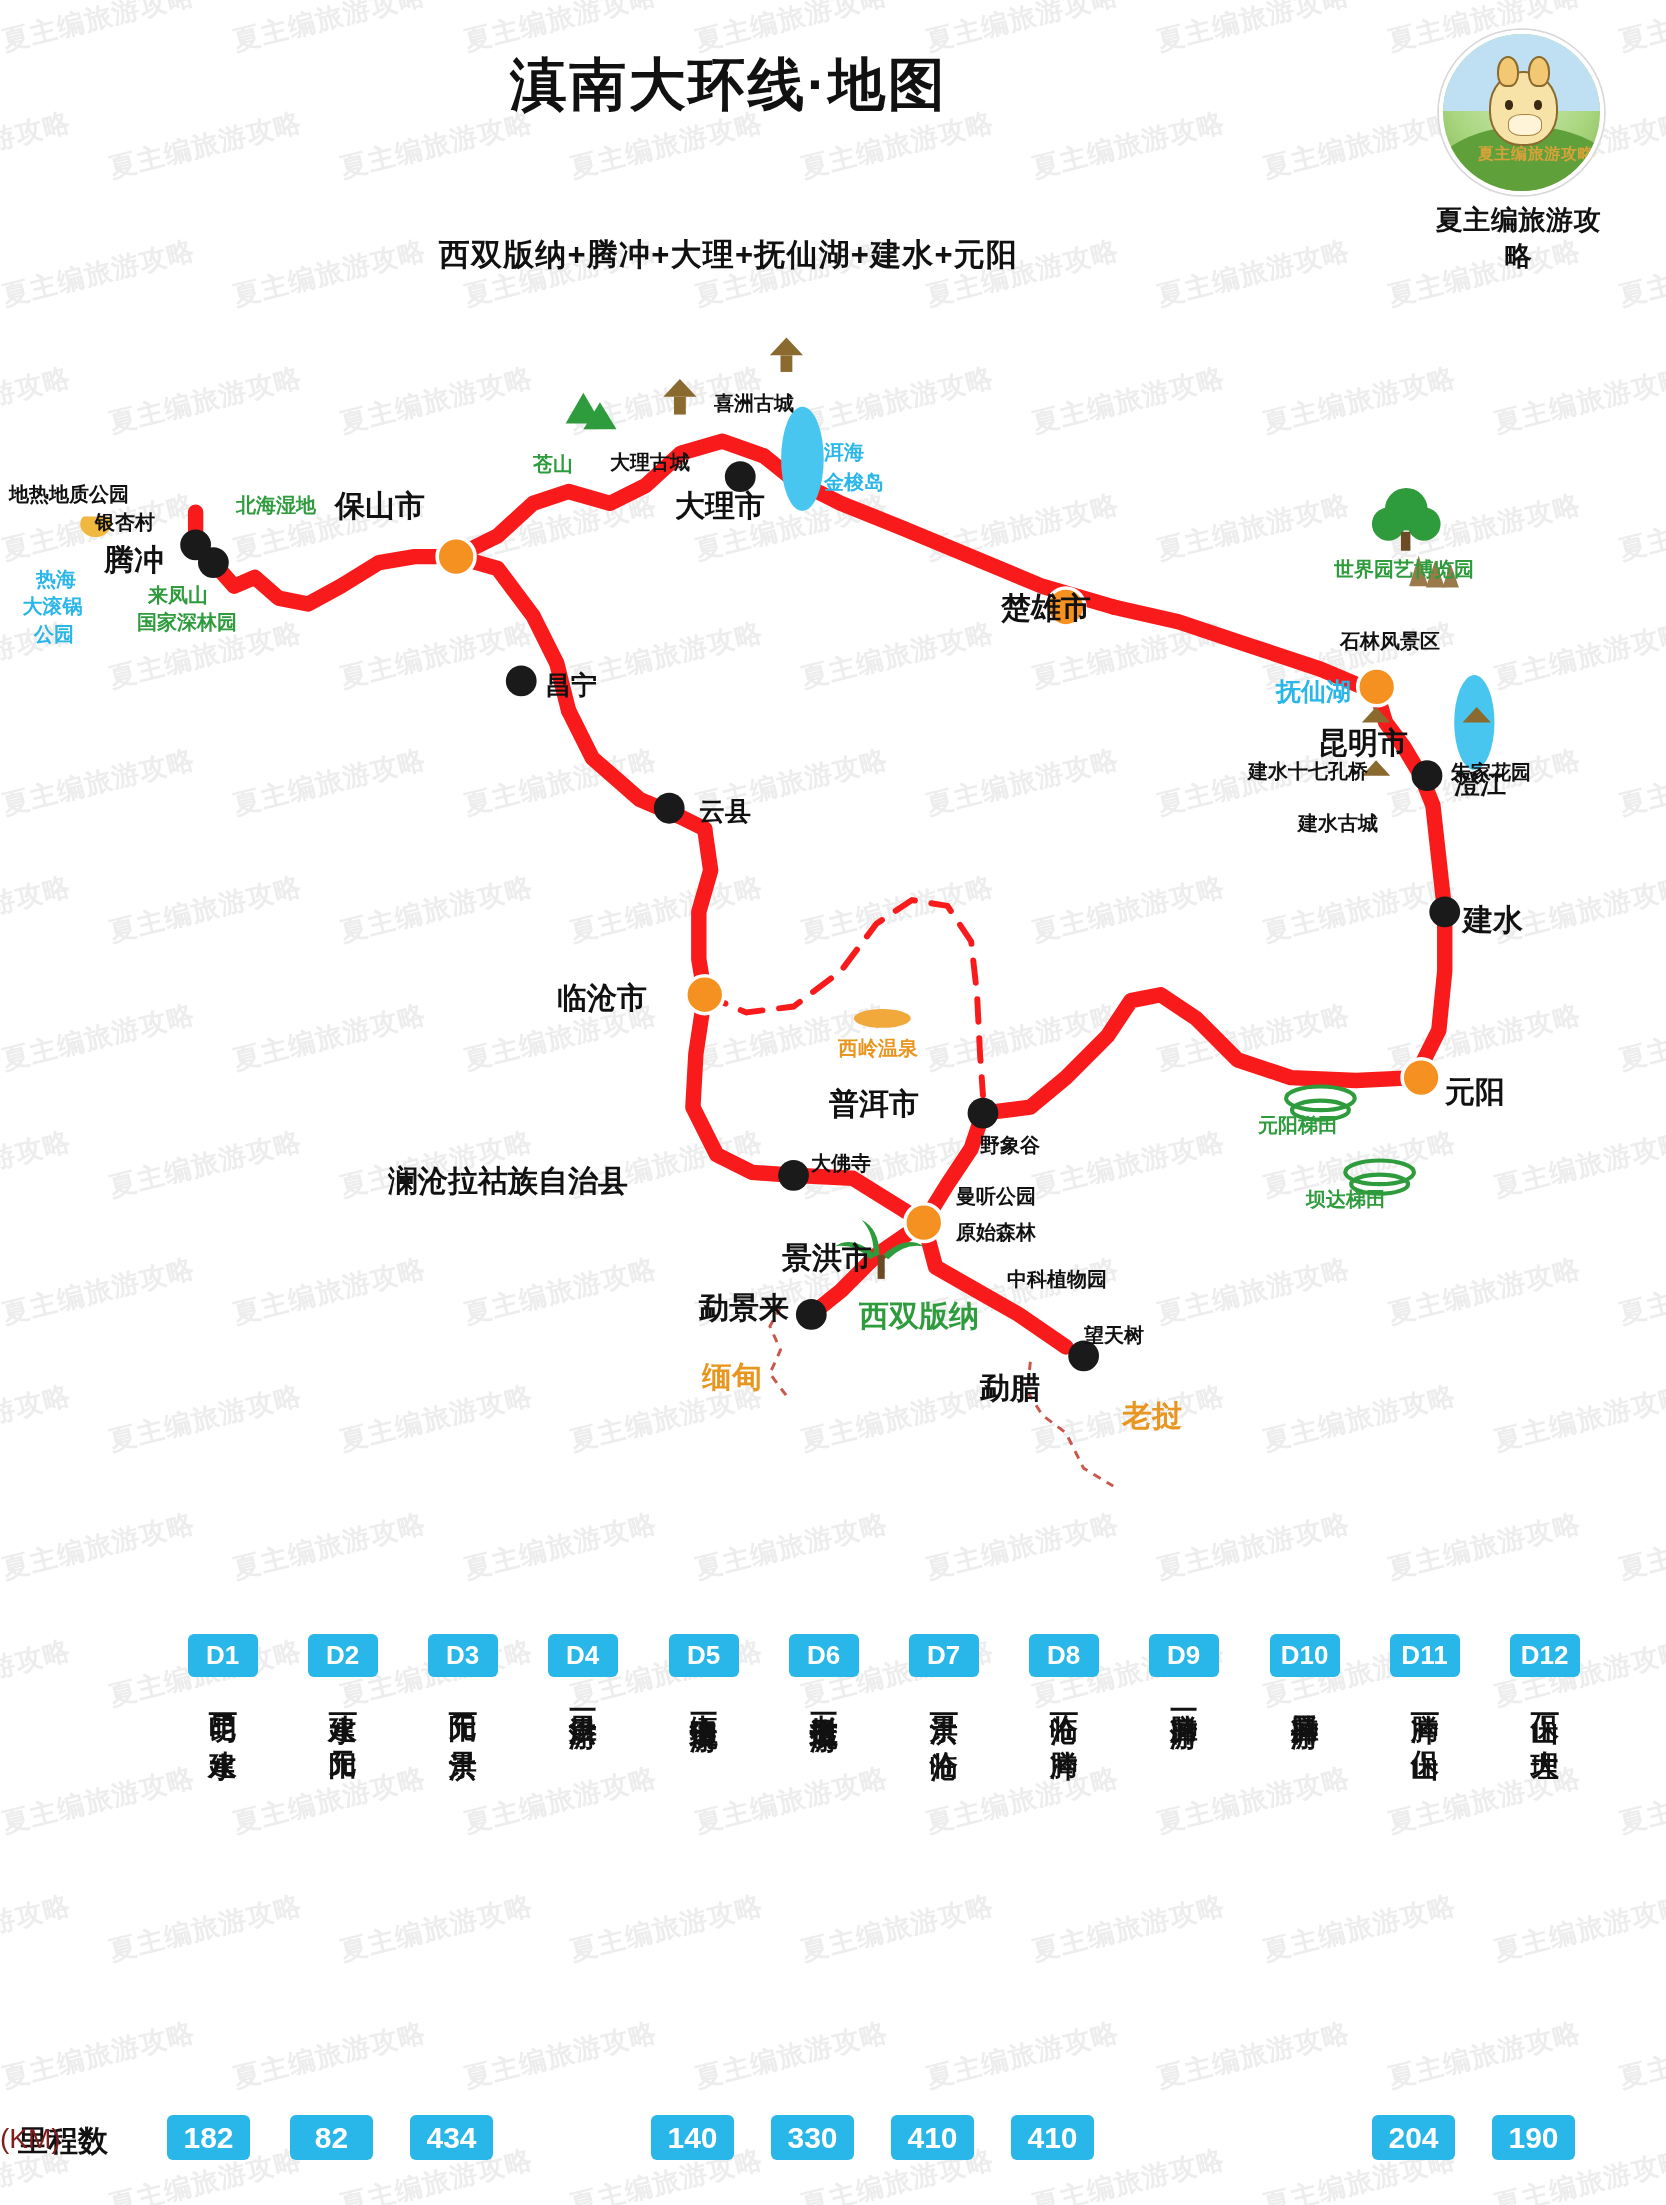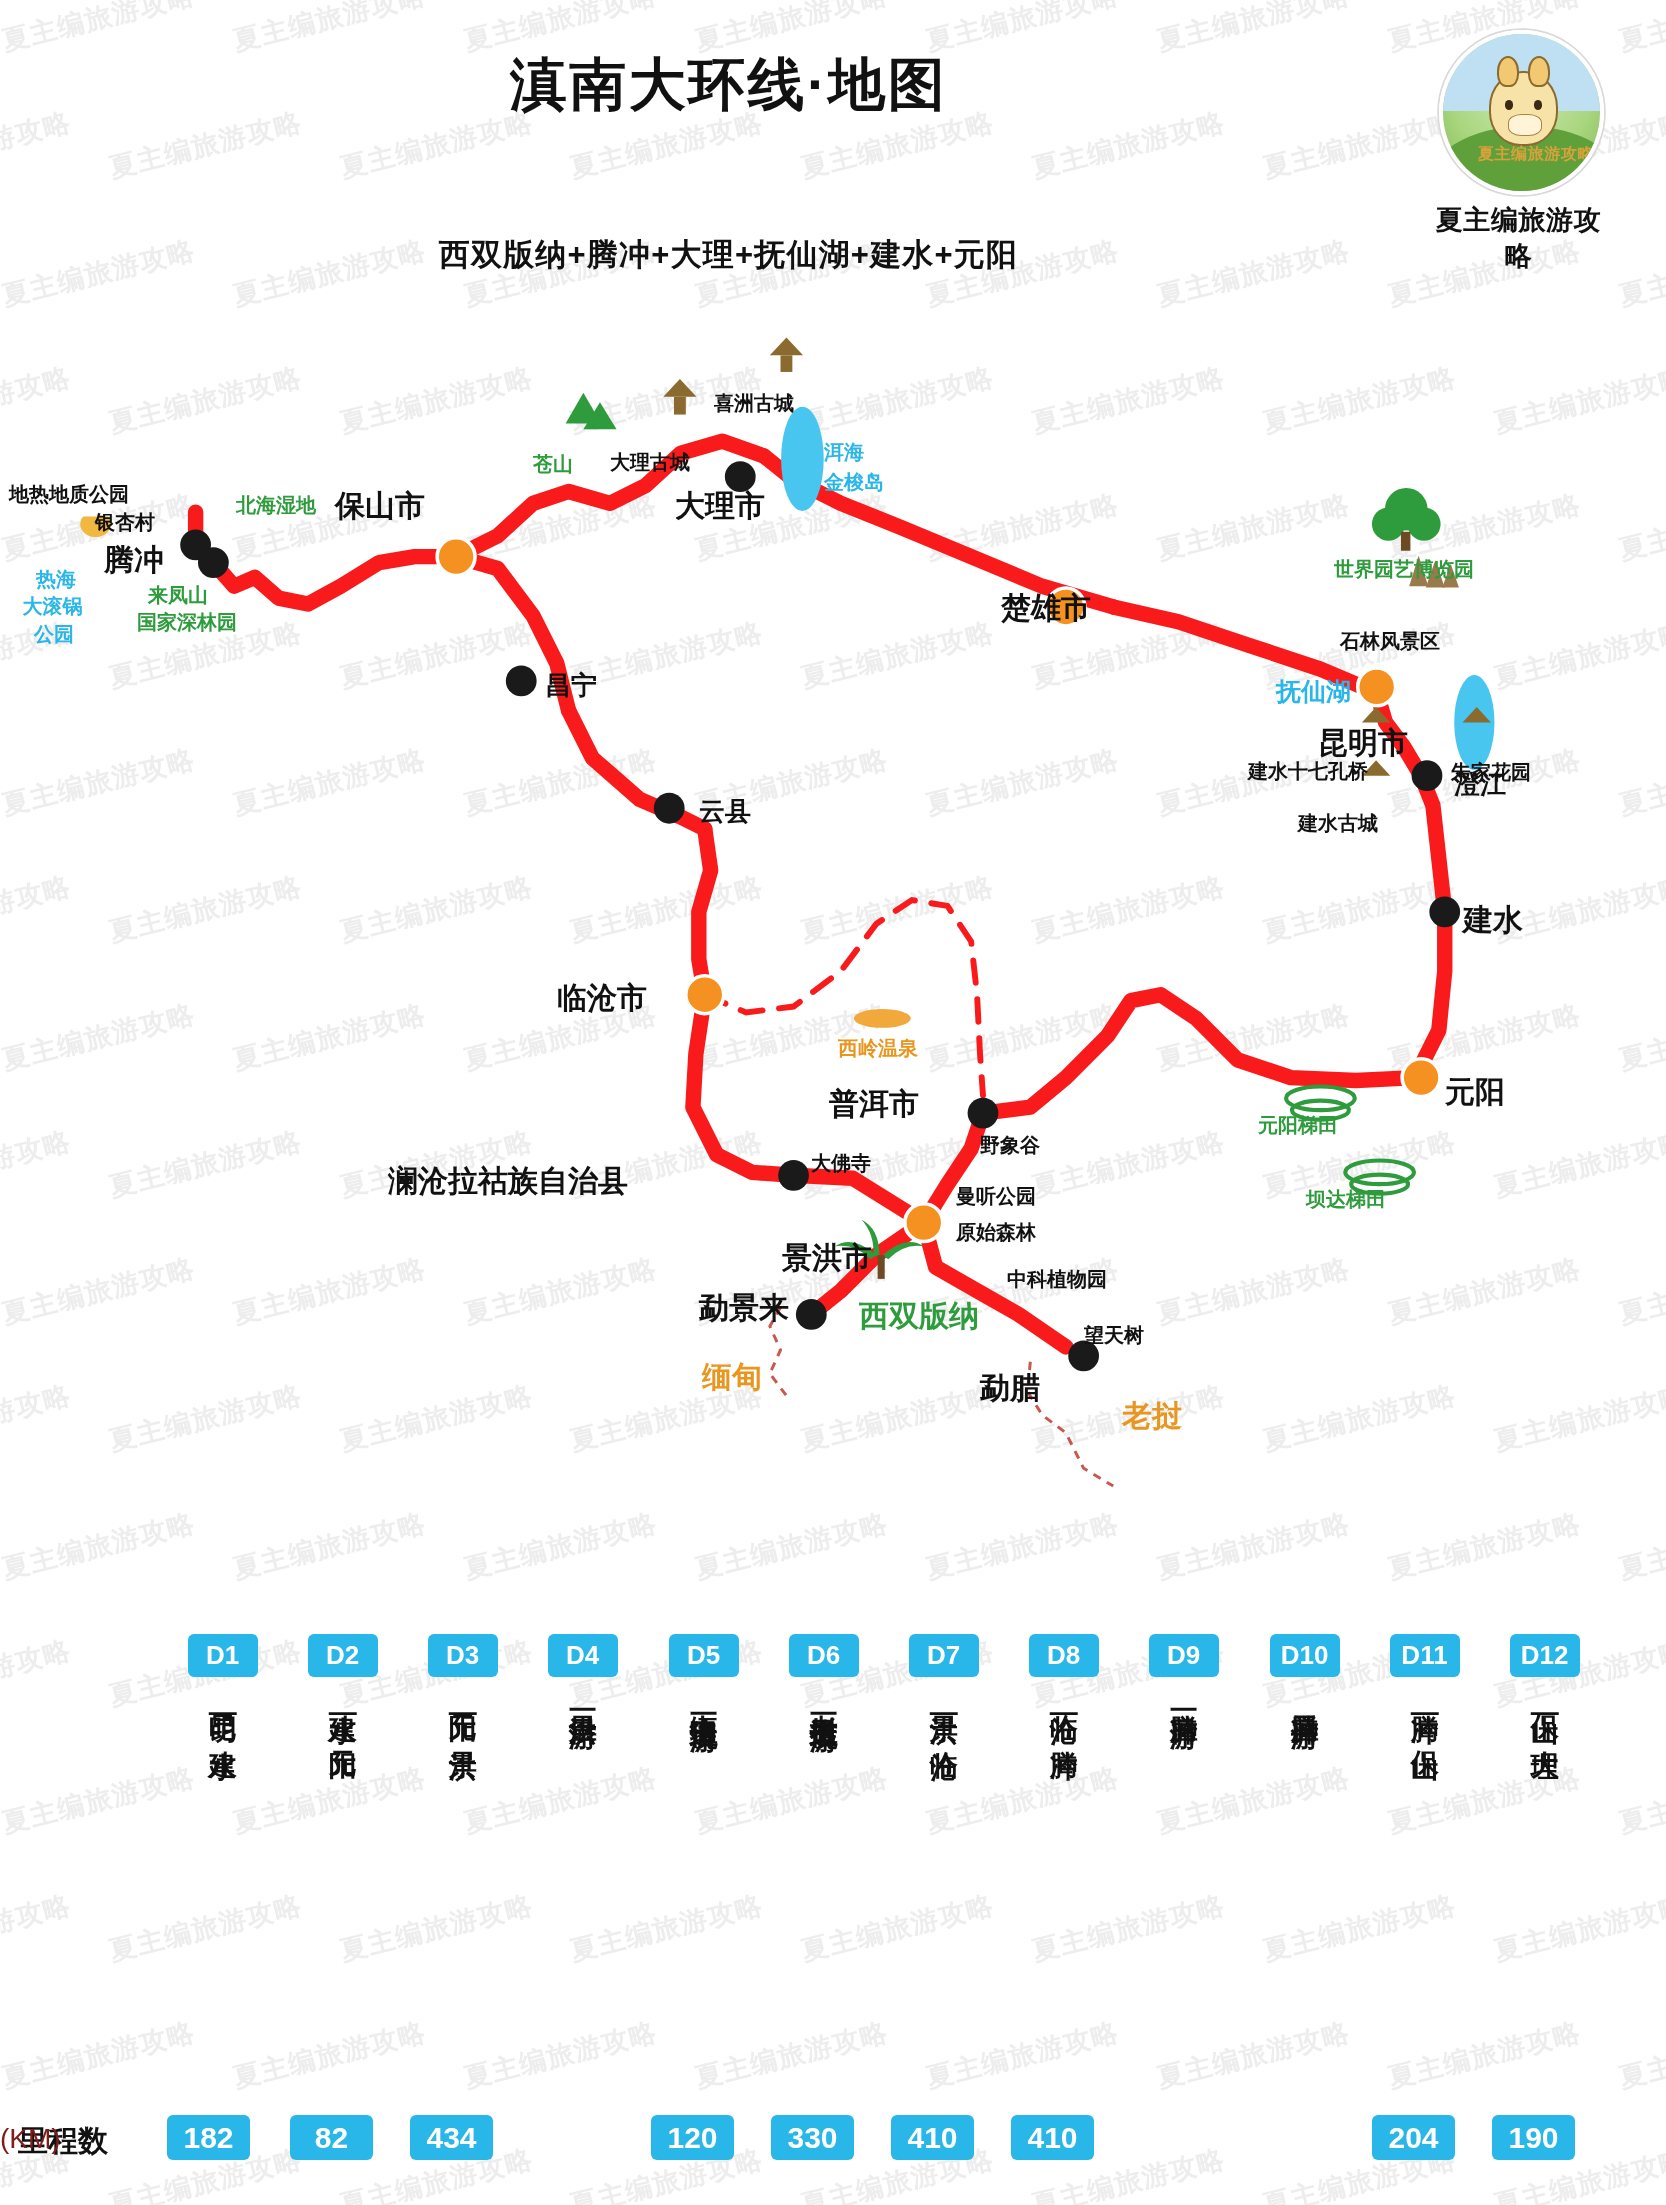--- a/index.html
+++ b/index.html
@@ -480,21 +480,21 @@
     <div class="day-badge">D12</div>
     <div class="day-text">保山—大理</div>
   </div>
 </div>
 
 <div id="mileage">
   <div id="mileage-label">里程数</div>
   <div class="mile-box" style="left:167px;width:83px">182</div>
   <div class="mile-box" style="left:290px;width:83px">82</div>
   <div class="mile-box" style="left:410px;width:83px">434</div>
-  <div class="mile-box" style="left:651px;width:83px">120</div>
+  <div class="mile-box" style="left:651px;width:83px">140</div>
   <div class="mile-box" style="left:771px;width:83px">330</div>
   <div class="mile-box" style="left:891px;width:83px">410</div>
   <div class="mile-box" style="left:1011px;width:83px">410</div>
   <div class="mile-box" style="left:1372px;width:83px">204</div>
   <div class="mile-box" style="left:1492px;width:83px">190</div>
   <div id="km-unit">(KM)</div>
 </div>
 
 
 </body></html>

